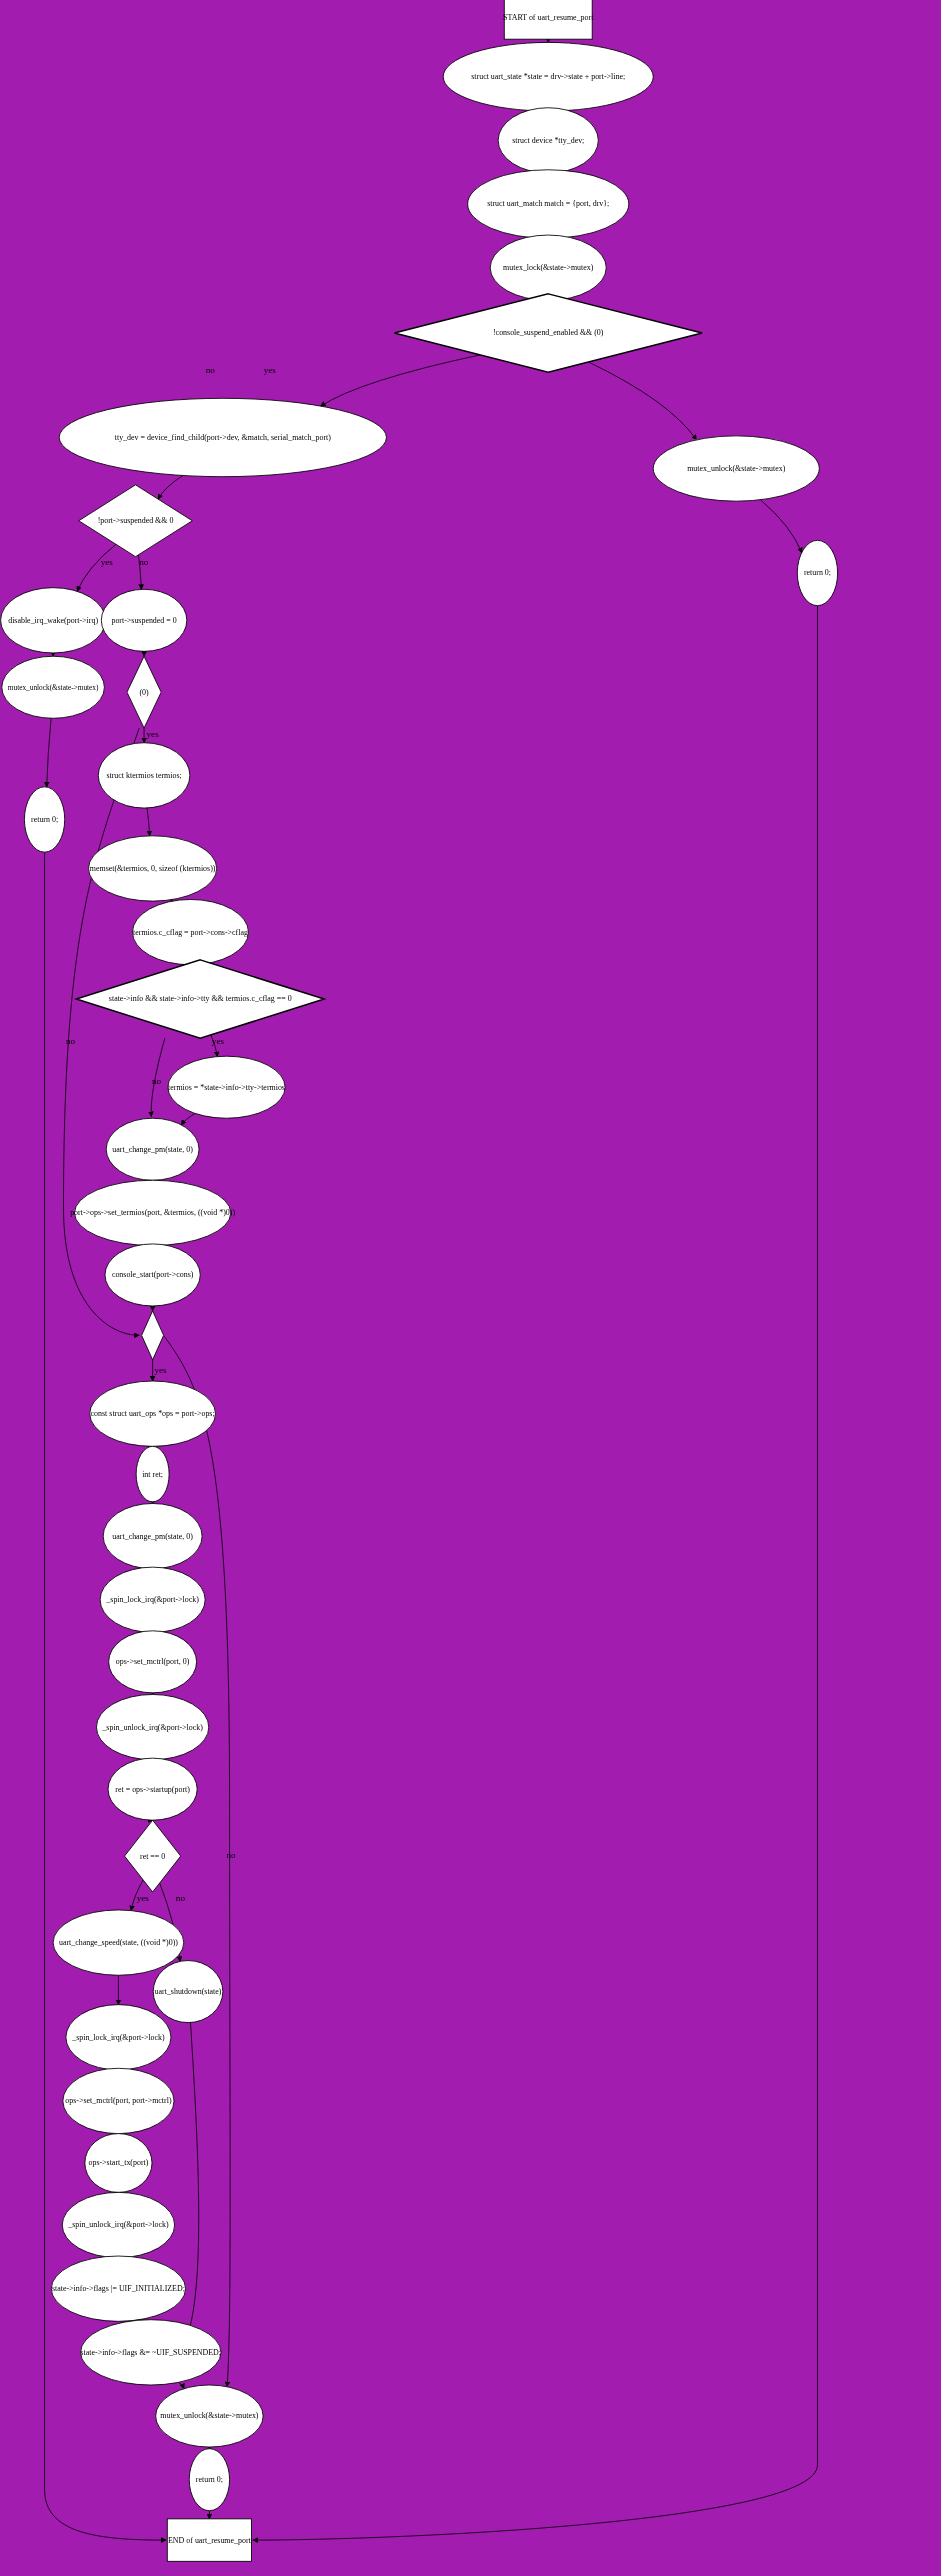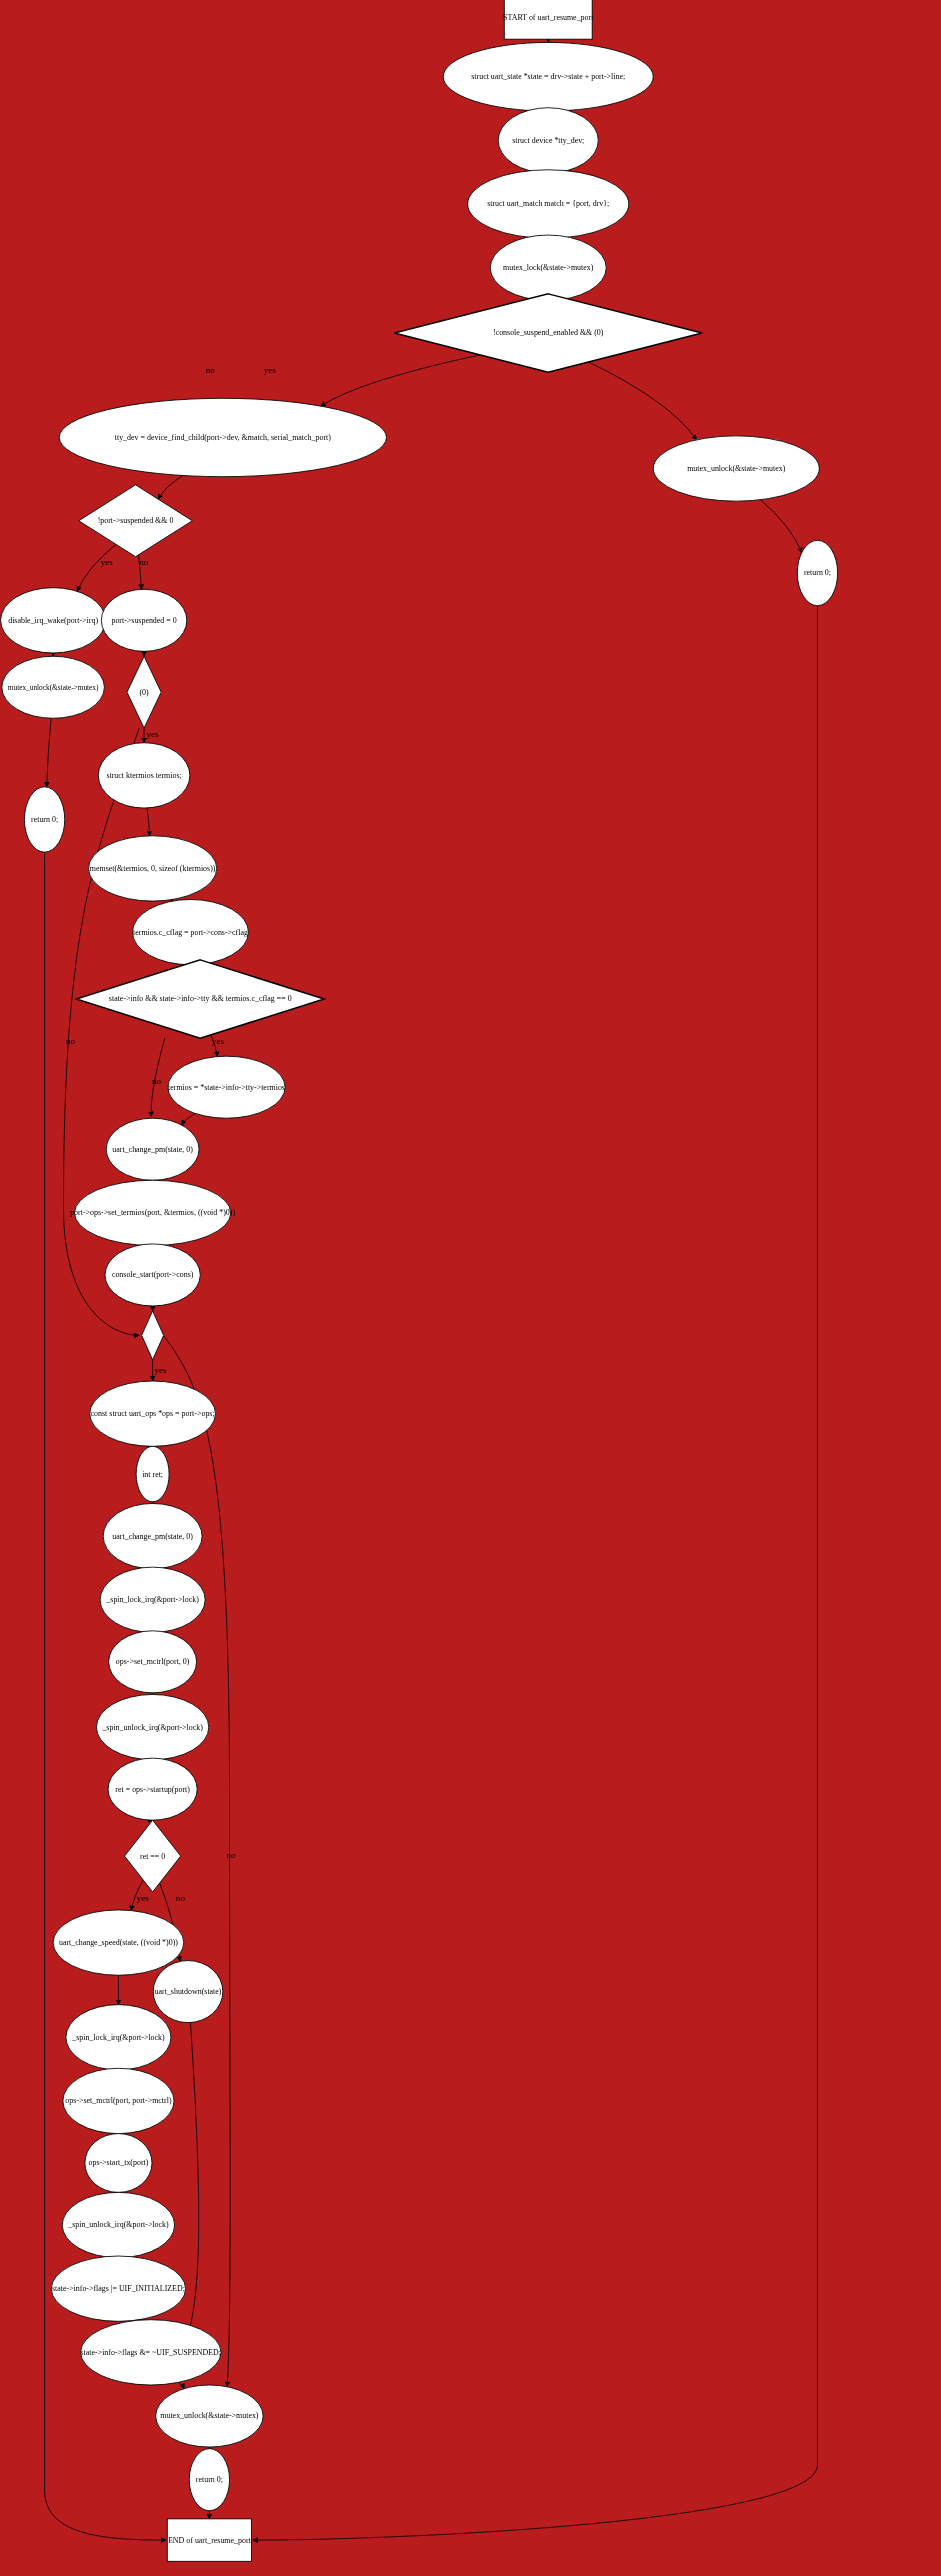--- a/index.html
+++ b/index.html
@@ -1,17 +1,17 @@
 <!DOCTYPE html>
 <html style="font-size:9.8px"><head>
 <meta charset="utf-8">
 <style>
   html,body{margin:0;padding:0;background:#ffffff;}
   body{font-family:"Liberation Serif", serif;}
-  #chart-root{position:relative;width:942px;height:2576px;background:#b91c1c;overflow:hidden;}
+  #chart-root{position:relative;width:942px;height:2576px;background:#a21caf;overflow:hidden;}
   #chart-svg{position:absolute;left:0;top:0;width:942px;height:2576px;}
   .node-text{font-family:"Liberation Serif", serif;fill:#000;text-anchor:middle;dominant-baseline:middle;}
   .edge-label{font-family:"Liberation Serif", serif;fill:#000;text-anchor:start;dominant-baseline:middle;font-size:15px;}
   .shape{fill:#ffffff;stroke:#000000;stroke-width:1.4;}
   .shape.thick{stroke-width:2.4;}
   .edge{fill:none;stroke:#000000;stroke-width:1.3;}
 </style>
 </head>
 <body>
 

